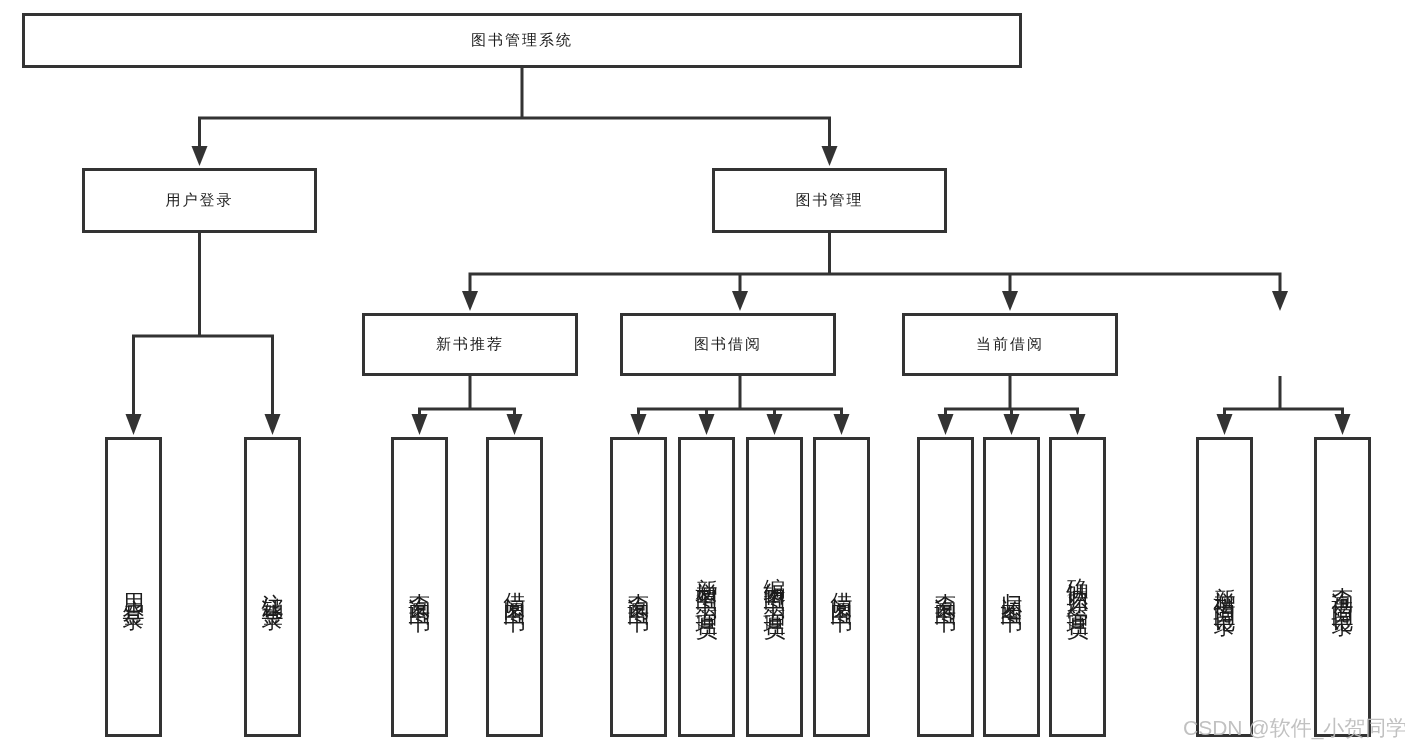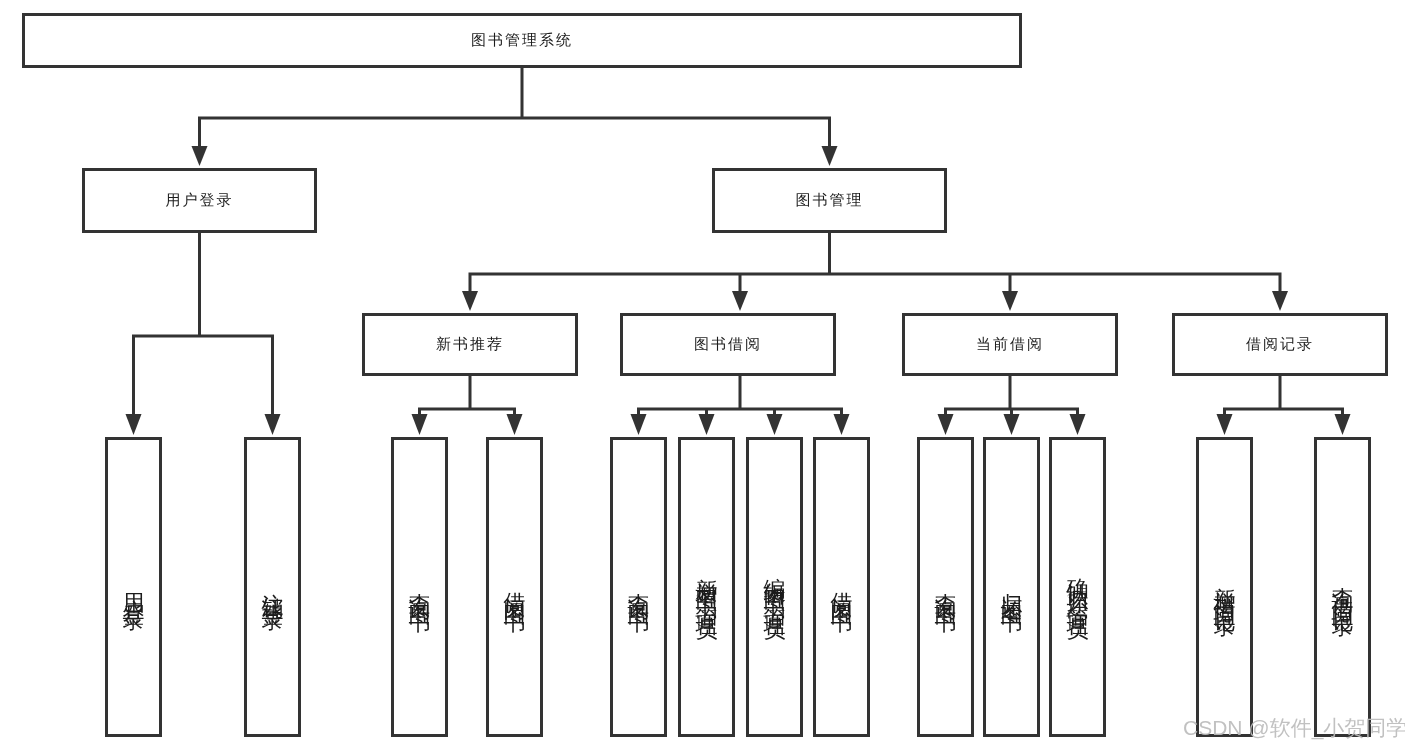--- a/index.html
+++ b/index.html
@@ -89,23 +89,20 @@
 
   <div class="box lvl2" style="left:712px">
     <span class="hlabel">图书管理</span>
   </div>
   <div class="box lvl3" style="left:620px">
     <span class="hlabel">图书借阅</span>
   </div>
   <div class="box lvl3" style="left:902px">
     <span class="hlabel">当前借阅</span>
   </div>
-  <div class="box lvl3" style="left:1172px">
-    <span class="hlabel">借阅记录</span>
-  </div>
 
   <div class="box leaf" style="left:105px">
     <span class="vtext">用户登录</span>
   </div>
   <div class="box leaf" style="left:244px">
     <span class="vtext">注销登录</span>
   </div>
   <div class="box leaf" style="left:391px">
     <span class="vtext">查询图书</span>
   </div>

